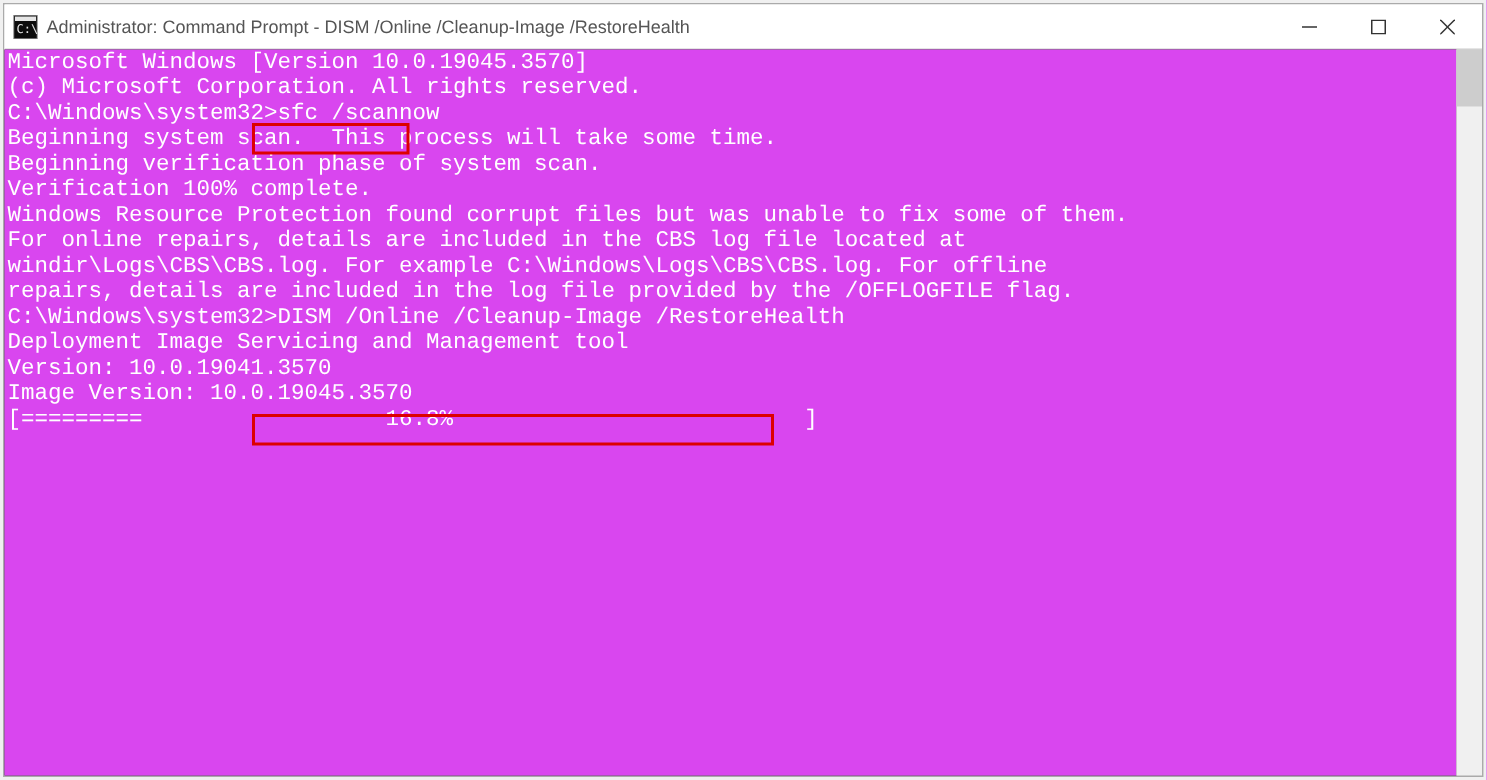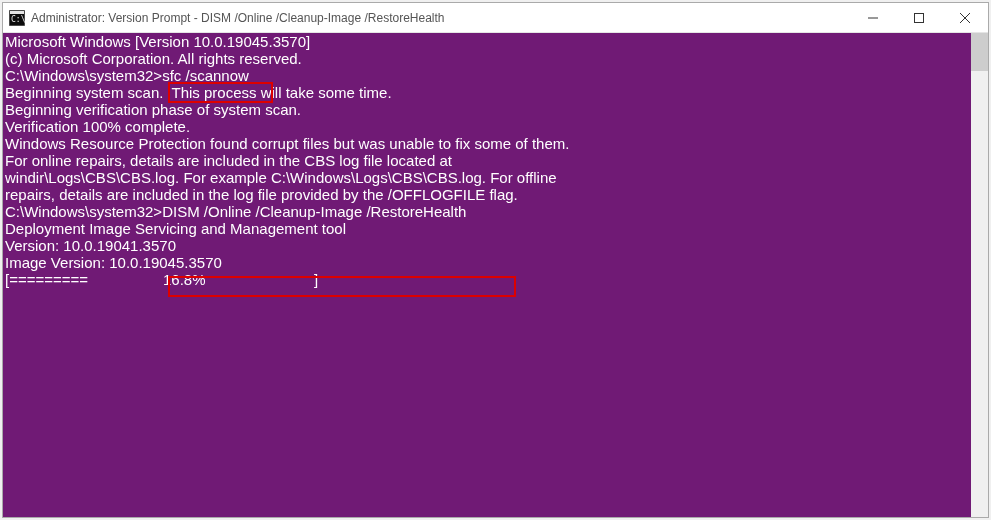--- a/index.html
+++ b/index.html
@@ -61,23 +61,23 @@
       height: 10px;
     }
     .console-area {
       flex: 1;
       display: flex;
       background: #000000;
       position: relative;
     }
     .console {
       flex: 1;
-      background: #701a75;
+      background: #d946ef;
       color: #ffffff;
-      font-family: Liberation Sans, sans-serif;
+      font-family: Liberation Mono, monospace;
       font-size: 15px;
       line-height: 17px;
       padding: 0 0 0 2px;
       white-space: pre;
       overflow: hidden;
       position: relative;
     }
     .scrollbar {
       width: 17px;
       background: #f0f0f0;
@@ -114,21 +114,21 @@
 
 <div class="window">
   <div class="titlebar">
     <span class="titlebar-icon">
       <svg viewBox="0 0 16 16">
         <rect x="0" y="0" width="16" height="16" fill="#0c0c0c" stroke="#888" stroke-width="1"></rect>
         <rect x="1" y="1" width="14" height="3" fill="#e5e5e5"></rect>
         <text x="2" y="12" font-size="8" fill="#e5e5e5" font-family="monospace">C:\</text>
       </svg>
     </span>
-    <span class="titlebar-title">Administrator: Version Prompt - DISM  /Online /Cleanup-Image /RestoreHealth</span>
+    <span class="titlebar-title">Administrator: Command Prompt - DISM  /Online /Cleanup-Image /RestoreHealth</span>
     <div class="titlebar-buttons">
       <div class="titlebar-btn">
         <svg viewBox="0 0 10 10">
             <line x1="0" y1="5" x2="10" y2="5" stroke="#333" stroke-width="1"></line>
           </svg>
       </div>
       <div class="titlebar-btn">
         <svg viewBox="0 0 10 10">
             <rect x="0.5" y="0.5" width="9" height="9" fill="none" stroke="#333" stroke-width="1"></rect>
           </svg>

